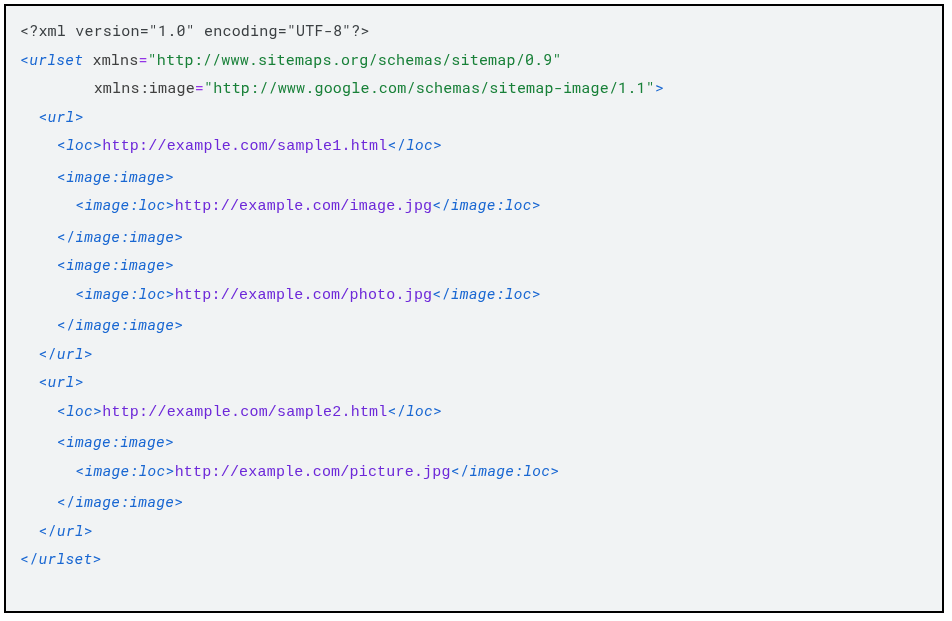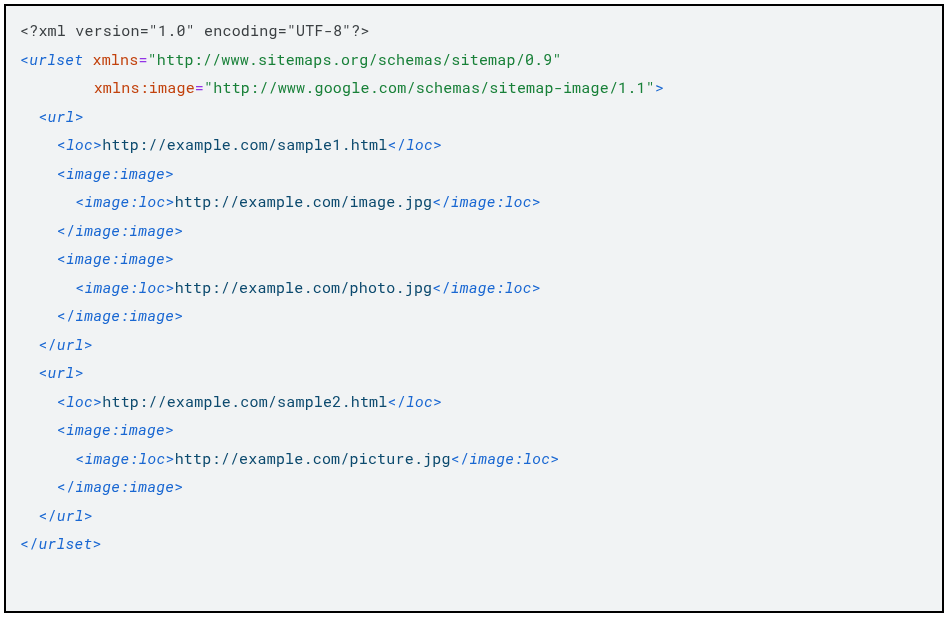--- a/index.html
+++ b/index.html
@@ -16,24 +16,24 @@
     background: #f1f3f4;
     margin: 4px;
     padding: 10px 14px 10px 14px;
     width: 940px;
     height: 609px;
     box-sizing: border-box;
     overflow: hidden;
     white-space: pre;
   }
   .tag { color: #1967d2; font-style: italic; }
-  .attr-name { color: #c2410c; }
+  .attr-name { color: #404040; }
   .attr-eq { color: #9334e6; }
   .attr-value { color: #188038; }
-  .text { color: #0c4a6e; }
+  .text { color: #6d28d9; font-family: Liberation Mono, monospace; }
   .punct { color: #1967d2; }
   .pi { color: #3c4043; }
   .line { display: block; }
 </style>
 </head>
 <body>
 
 <div class="code-container"><span class="line"><span class="pi">&lt;?</span><span class="pi">xml</span><span class="pi"> </span><span class="pi">version</span><span class="pi">=</span><span class="pi">"1.0"</span><span class="pi"> </span><span class="pi">encoding</span><span class="pi">=</span><span class="pi">"UTF-8"</span><span class="pi">?&gt;</span></span><span class="line"><span class="punct">&lt;</span><span class="tag">urlset</span><span class="punct"> </span><span class="attr-name">xmlns</span><span class="attr-eq">=</span><span class="attr-value">"http://www.sitemaps.org/schemas/sitemap/0.9"</span></span><span class="line">        <span class="attr-name">xmlns:image</span><span class="attr-eq">=</span><span class="attr-value">"http://www.google.com/schemas/sitemap-image/1.1"</span><span class="punct">&gt;</span></span><span class="line">  <span class="punct">&lt;</span><span class="tag">url</span><span class="punct">&gt;</span></span><span class="line">    <span class="punct">&lt;</span><span class="tag">loc</span><span class="punct">&gt;</span><span class="text">http://example.com/sample1.html</span><span class="punct">&lt;/</span><span class="tag">loc</span><span class="punct">&gt;</span></span><span class="line">    <span class="punct">&lt;</span><span class="tag">image:image</span><span class="punct">&gt;</span></span><span class="line">      <span class="punct">&lt;</span><span class="tag">image:loc</span><span class="punct">&gt;</span><span class="text">http://example.com/image.jpg</span><span class="punct">&lt;/</span><span class="tag">image:loc</span><span class="punct">&gt;</span></span><span class="line">    <span class="punct">&lt;/</span><span class="tag">image:image</span><span class="punct">&gt;</span></span><span class="line">    <span class="punct">&lt;</span><span class="tag">image:image</span><span class="punct">&gt;</span></span><span class="line">      <span class="punct">&lt;</span><span class="tag">image:loc</span><span class="punct">&gt;</span><span class="text">http://example.com/photo.jpg</span><span class="punct">&lt;/</span><span class="tag">image:loc</span><span class="punct">&gt;</span></span><span class="line">    <span class="punct">&lt;/</span><span class="tag">image:image</span><span class="punct">&gt;</span></span><span class="line">  <span class="punct">&lt;/</span><span class="tag">url</span><span class="punct">&gt;</span></span><span class="line">  <span class="punct">&lt;</span><span class="tag">url</span><span class="punct">&gt;</span></span><span class="line">    <span class="punct">&lt;</span><span class="tag">loc</span><span class="punct">&gt;</span><span class="text">http://example.com/sample2.html</span><span class="punct">&lt;/</span><span class="tag">loc</span><span class="punct">&gt;</span></span><span class="line">    <span class="punct">&lt;</span><span class="tag">image:image</span><span class="punct">&gt;</span></span><span class="line">      <span class="punct">&lt;</span><span class="tag">image:loc</span><span class="punct">&gt;</span><span class="text">http://example.com/picture.jpg</span><span class="punct">&lt;/</span><span class="tag">image:loc</span><span class="punct">&gt;</span></span><span class="line">    <span class="punct">&lt;/</span><span class="tag">image:image</span><span class="punct">&gt;</span></span><span class="line">  <span class="punct">&lt;/</span><span class="tag">url</span><span class="punct">&gt;</span></span><span class="line"><span class="punct">&lt;/</span><span class="tag">urlset</span><span class="punct">&gt;</span></span></div>
 
 </body></html>

